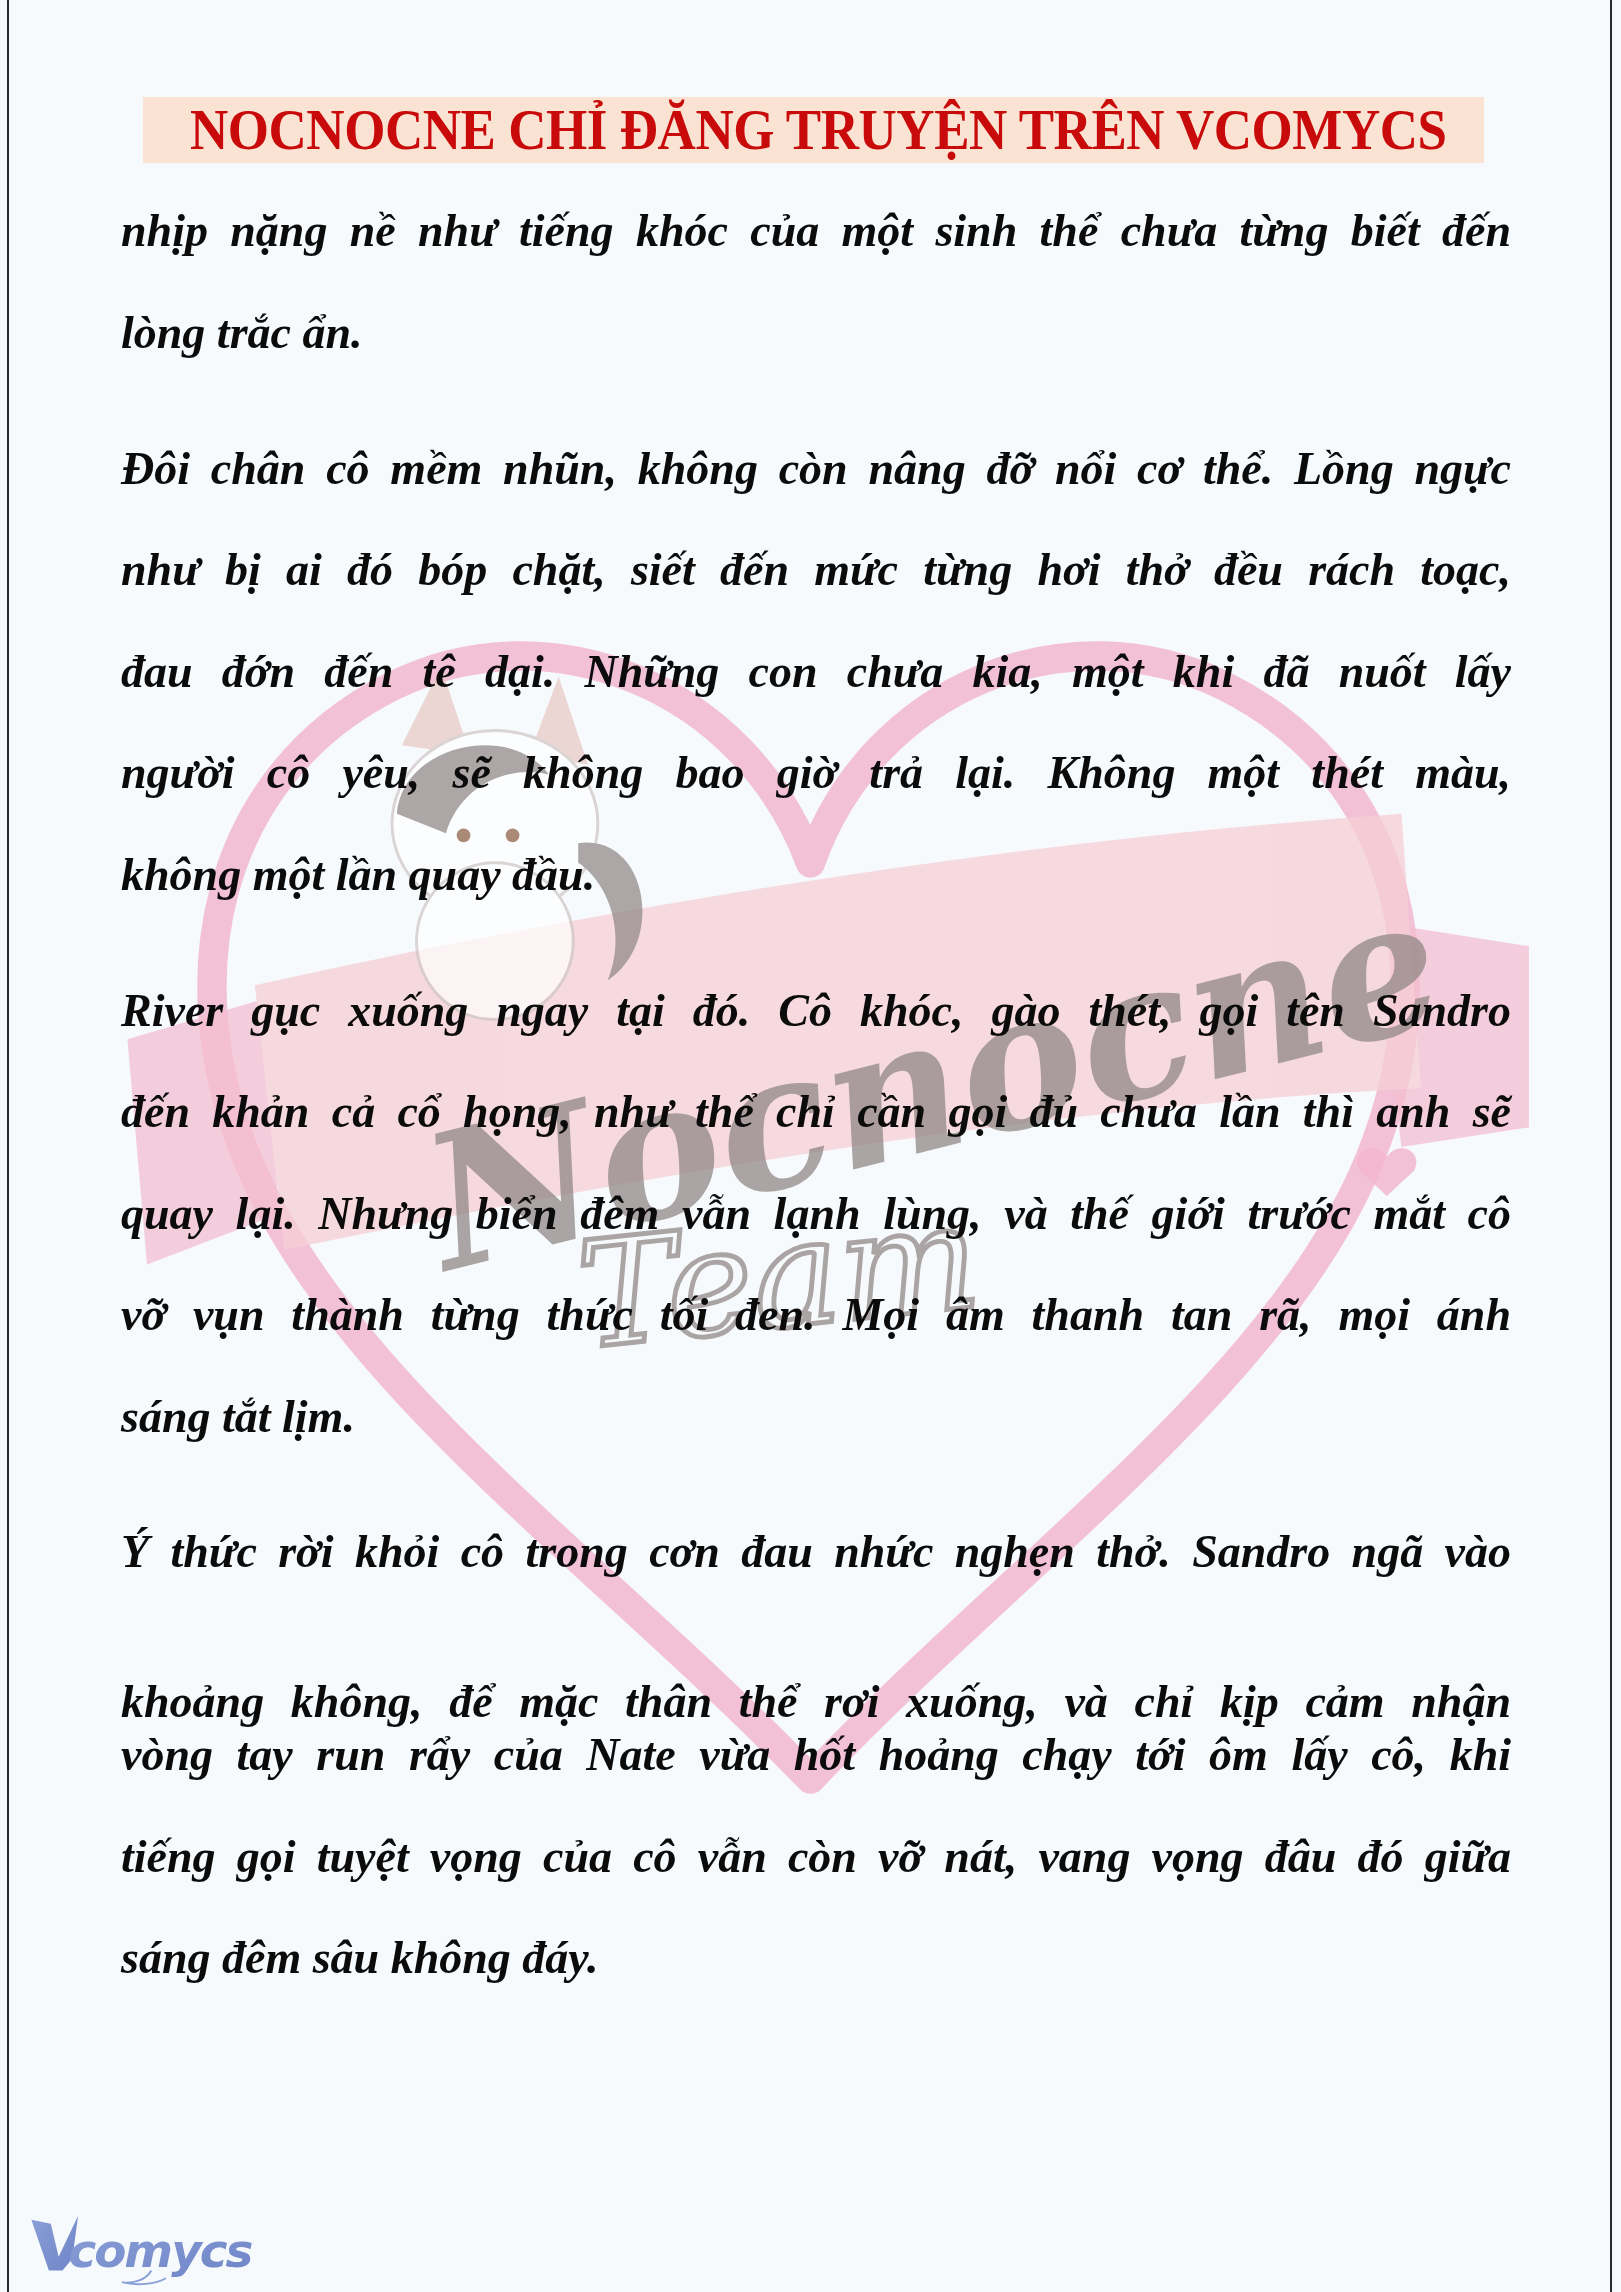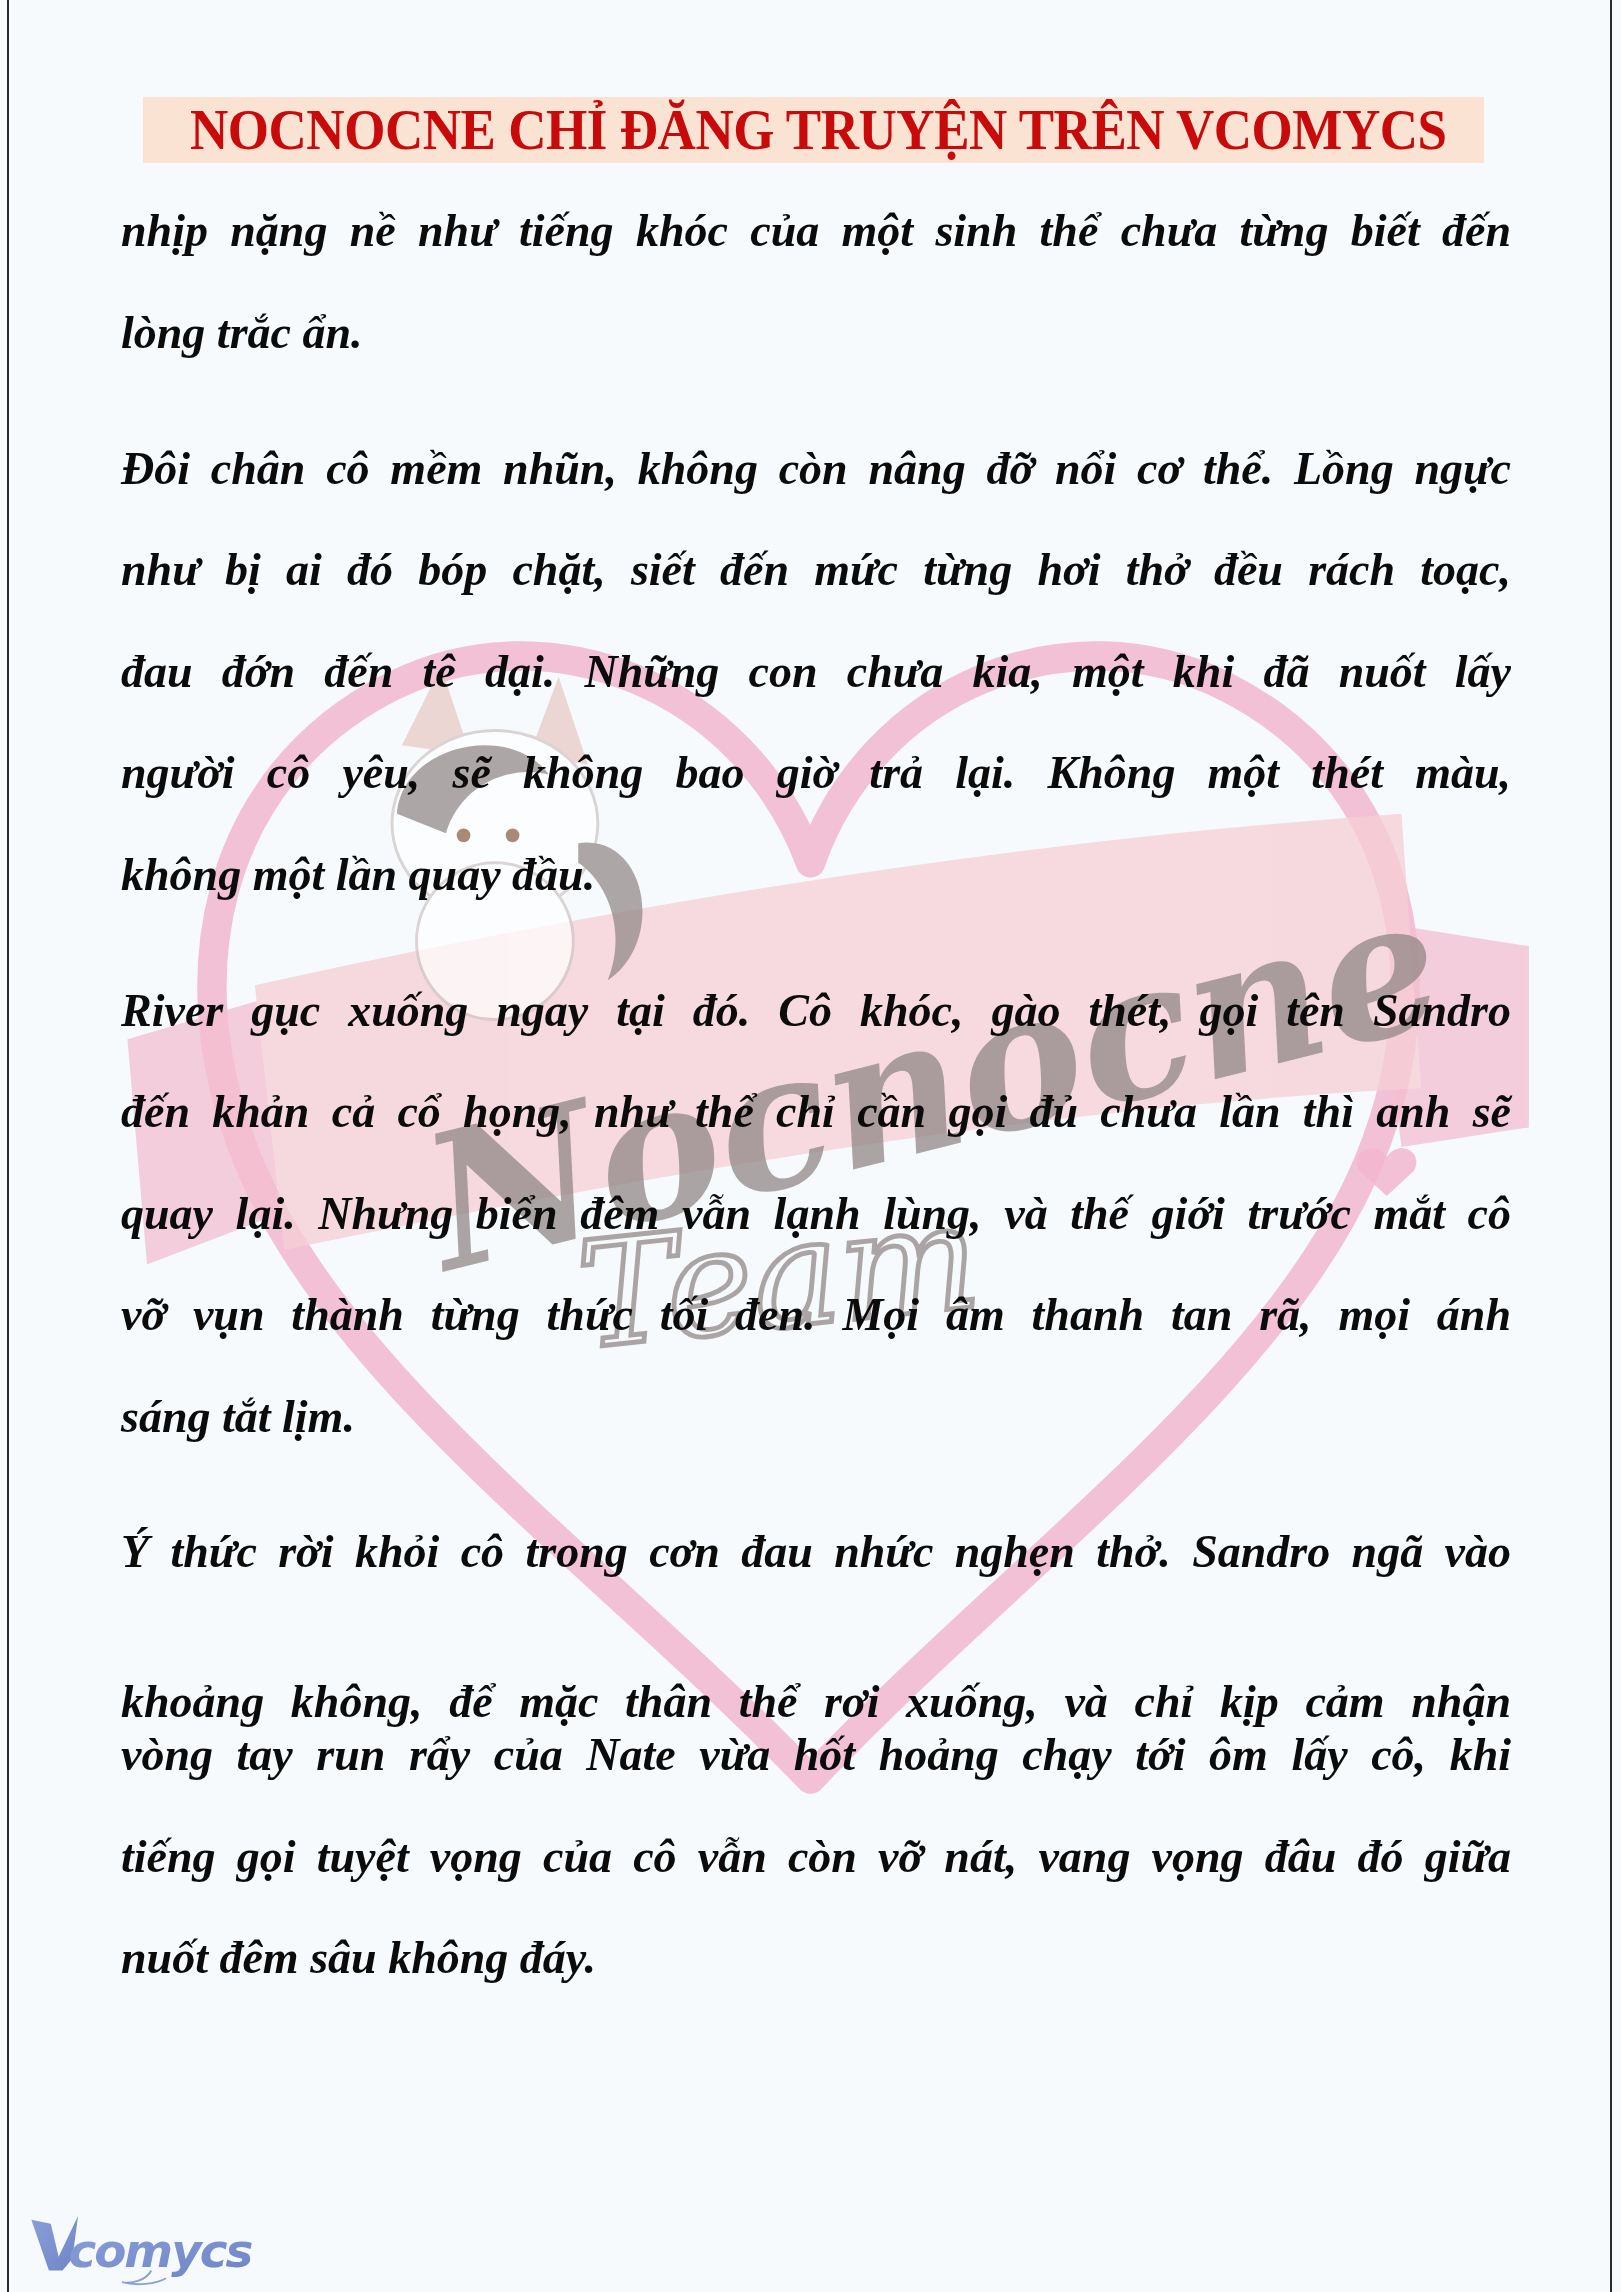--- a/index.html
+++ b/index.html
@@ -88,21 +88,21 @@
   <div class="line" style="top:981px">River gục xuống ngay tại đó. Cô khóc, gào thét, gọi tên Sandro</div>
   <div class="line" style="top:1082px">đến khản cả cổ họng, như thể chỉ cần gọi đủ chưa lần thì anh sẽ</div>
   <div class="line" style="top:1184px">quay lại. Nhưng biển đêm vẫn lạnh lùng, và thế giới trước mắt cô</div>
   <div class="line" style="top:1285px">vỡ vụn thành từng thức tối đen. Mọi âm thanh tan rã, mọi ánh</div>
   <div class="line last" style="top:1387px">sáng tắt lịm.</div>
 
   <div class="line" style="top:1522px">Ý thức rời khỏi cô trong cơn đau nhức nghẹn thở. Sandro ngã vào</div>
   <div class="line" style="top:1672px">khoảng không, để mặc thân thể rơi xuống, và chỉ kịp cảm nhận</div>
   <div class="line" style="top:1725px">vòng tay run rẩy của Nate vừa hốt hoảng chạy tới ôm lấy cô, khi</div>
   <div class="line" style="top:1827px">tiếng gọi tuyệt vọng của cô vẫn còn vỡ nát, vang vọng đâu đó giữa</div>
-  <div class="line last" style="top:1928px">nuốt đêm sâu không đáy.</div>
+  <div class="line last" style="top:1928px">sáng đêm sâu không đáy.</div>
 </div>
 
 <svg class="vcomycs-logo" viewBox="0 0 230 80">
   <defs>
     <linearGradient id="vg" x1="0" y1="0" x2="1" y2="1">
       <stop offset="0" stop-color="#8aa0d8"></stop>
       <stop offset="1" stop-color="#6f84c6"></stop>
     </linearGradient>
   </defs>
   <path d="M2 10 L 22 14 L 30 48 L 50 6 L 44 50 L 34 62 L 20 62 Z" fill="url(#vg)"></path>

